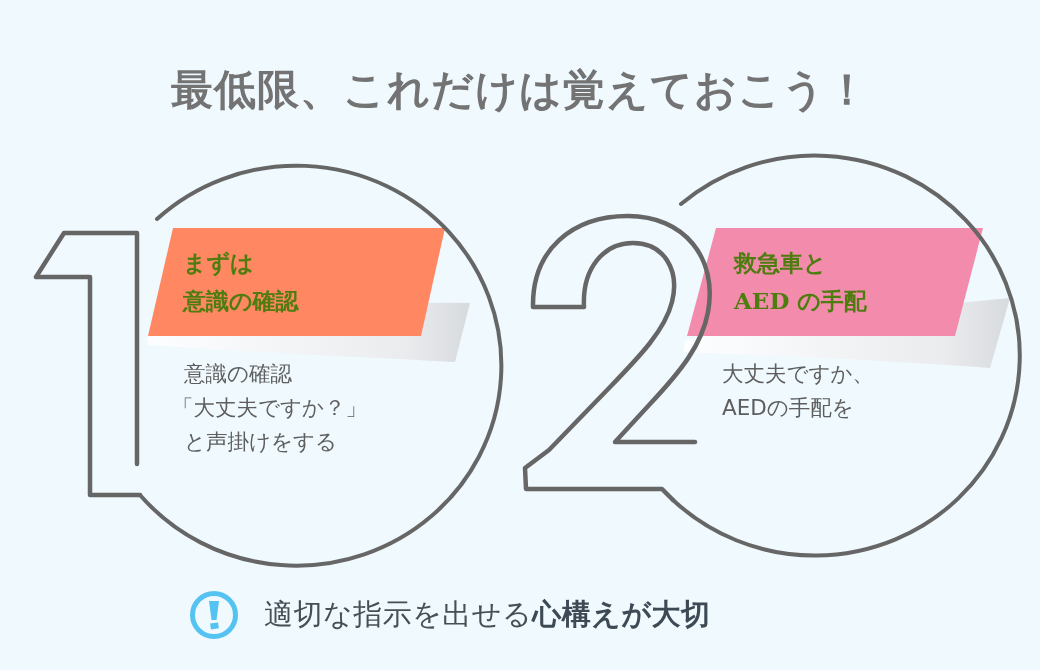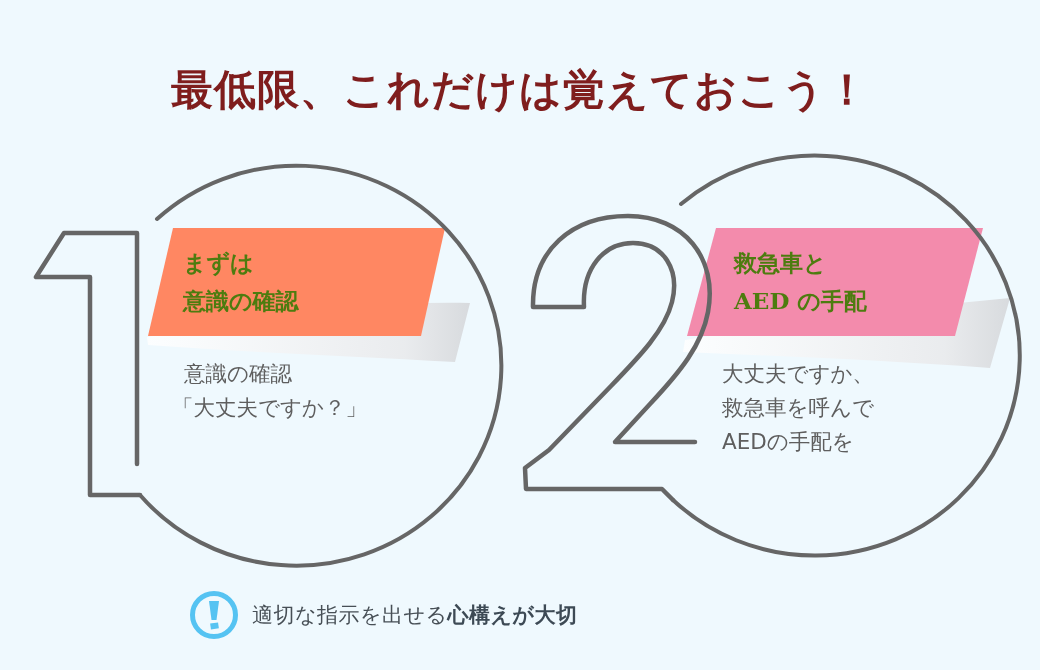--- a/index.html
+++ b/index.html
@@ -5,41 +5,41 @@
   html, body { margin:0; padding:0; }
   body {
     width:1040px; height:670px; overflow:hidden;
     background:#eff9fe;
     font-family:"DejaVu Sans", "Liberation Sans", sans-serif;
     position:relative;
   }
   .title {
     position:absolute; left:0; top:62px; width:1040px;
     text-align:center; font-size:42px; font-weight:bold;
-    color:#7f1d1d; letter-spacing:1px;
+    color:#737373; letter-spacing:1px;
     font-family:"DejaVu Sans", sans-serif;
   }
   svg.art { position:absolute; left:0; top:0; }
   .banner-text {
     position:absolute;
     font-family:"DejaVu Serif", "Liberation Serif", serif;
     font-weight:bold; font-size:23px; line-height:38px;
     color:#4d7c0f;
   }
   .body-text {
     position:absolute;
     font-size:21.5px; line-height:34px; color:#5e5e5e;
     font-family:"DejaVu Sans", sans-serif;
   }
   .footer {
     position:absolute; left:188px; top:590px; height:50px;
     display:flex; align-items:center;
   }
   .footer .icon { width:52px; height:52px; margin-right:12px; }
-  .footer .txt { font-size:21px; color:#474f56; letter-spacing:0.5px; }
+  .footer .txt { font-size:29px; color:#474f56; letter-spacing:0.5px;margin-left:12px; }
   .footer .strong { font-weight:bold; color:#3d4a55; }
 </style>
 </head>
 <body>
 
 <div class="title">最低限、これだけは覚えておこう！</div>
 
 <svg class="art" width="1040" height="670" viewBox="0 0 1040 670">
   <defs>
     <linearGradient id="shadeG" x1="0" y1="0" x2="1" y2="0">
@@ -108,29 +108,29 @@
   </g>
 </svg>
 
 <div class="banner-text" style="left:183px; top:244px;">
   <div>まずは</div>
   <div>意識の確認</div>
 </div>
 <div class="body-text" style="left:184px; top:357px;">
   <div>意識の確認</div>
   <div style="margin-left:-12px;">「大丈夫ですか？」</div>
+  <div>と声掛けをする</div>
 </div>
 
 <div class="banner-text" style="left:734px; top:244px;">
   <div>救急車と</div>
   <div>AED の手配</div>
 </div>
 <div class="body-text" style="left:722px; top:357px;">
   <div>大丈夫ですか、</div>
-  <div>救急車を呼んで</div>
   <div>AEDの手配を</div>
 </div>
 
 <div class="footer">
   <svg class="icon" viewBox="0 0 52 52">
     <circle cx="26" cy="26" r="21.5" fill="none" stroke="#55c3f2" stroke-width="5"></circle>
     <polygon points="21,12 31,12 28.5,31 23.5,31" fill="#55c3f2"></polygon>
     <rect x="22.5" y="34" width="8" height="6" fill="#55c3f2" transform="rotate(-8 26 37)"></rect>
   </svg>
   <span class="txt"><span>適切な指示を出せる</span><span class="strong">心構えが大切</span></span>

